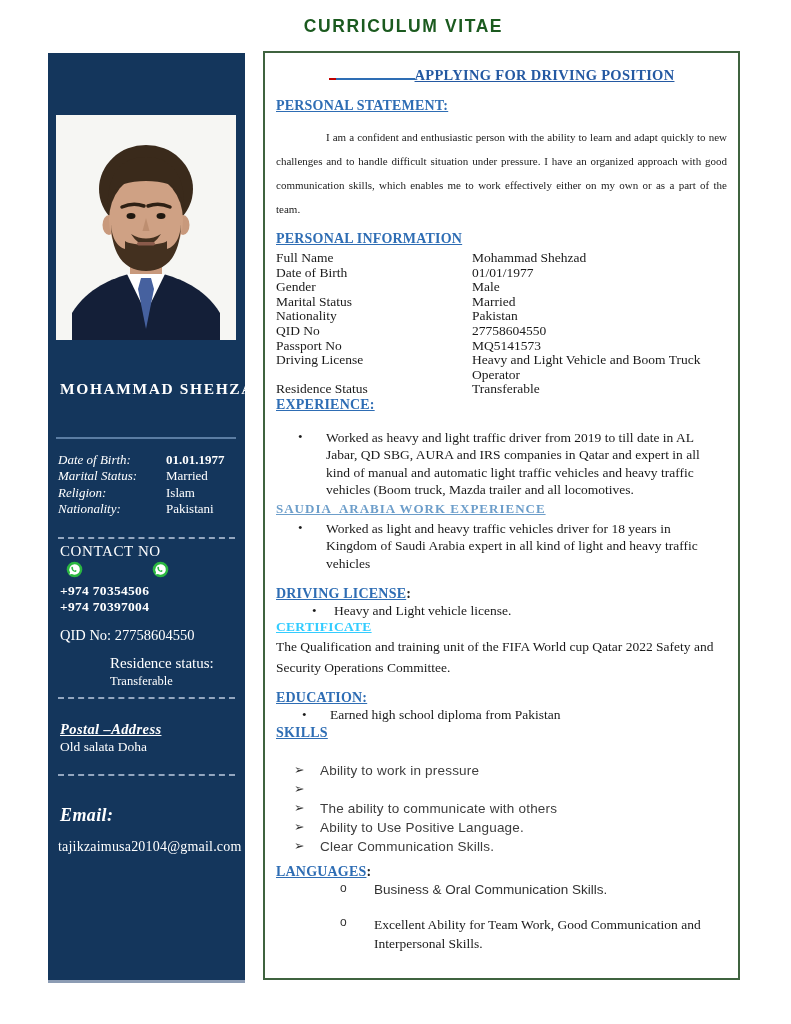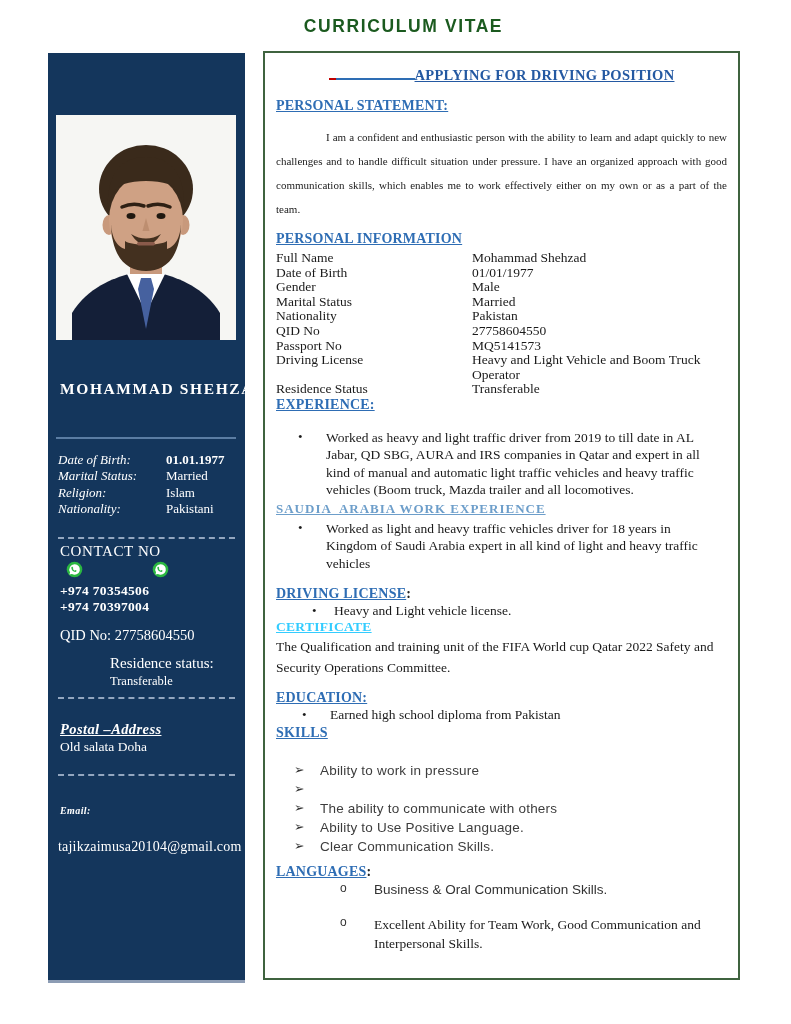--- a/index.html
+++ b/index.html
@@ -31,21 +31,21 @@
   .wa-row{position:absolute;top:508px;left:18px;width:160px;display:flex;gap:69px;}
   .phones{position:absolute;top:530px;left:12px;font-size:13.5px;font-weight:bold;
           line-height:16.2px;letter-spacing:.3px;}
   .qid{position:absolute;top:574px;left:12px;font-size:14.5px;}
   .residence{position:absolute;top:602px;left:24px;font-size:15px;margin-left:38px;}
   .residence .small{font-size:12.5px;}
   .postal-heading{position:absolute;top:668px;left:12px;font-weight:bold;font-style:italic;
                   text-decoration:underline;font-size:14.5px;letter-spacing:.4px;}
   .postal-value{position:absolute;top:686px;left:12px;font-size:13.5px;}
   .email-heading{position:absolute;top:752px;left:12px;font-weight:bold;font-style:italic;
-                 font-size:10px;letter-spacing:.4px;}
+                 font-size:18px;letter-spacing:.4px;}
   .email-value{position:absolute;top:786px;left:10px;font-size:14px;letter-spacing:.2px;}
 
   
   .content{position:absolute;left:263px;top:51px;width:477px;height:929px;
            border:2px solid #3f633f;box-sizing:border-box;background:#fff;
            padding:8px 11px;overflow:hidden;}
   .banner{margin:4px 0 0 0;white-space:nowrap;text-align:center;}
   .banner-lead{display:inline-block;width:86px;height:13px;position:relative;
                border-bottom:2px solid #2e6db4;vertical-align:baseline;}
   .banner-lead .red-tick{position:absolute;left:0;bottom:-2px;width:7px;height:2.5px;

